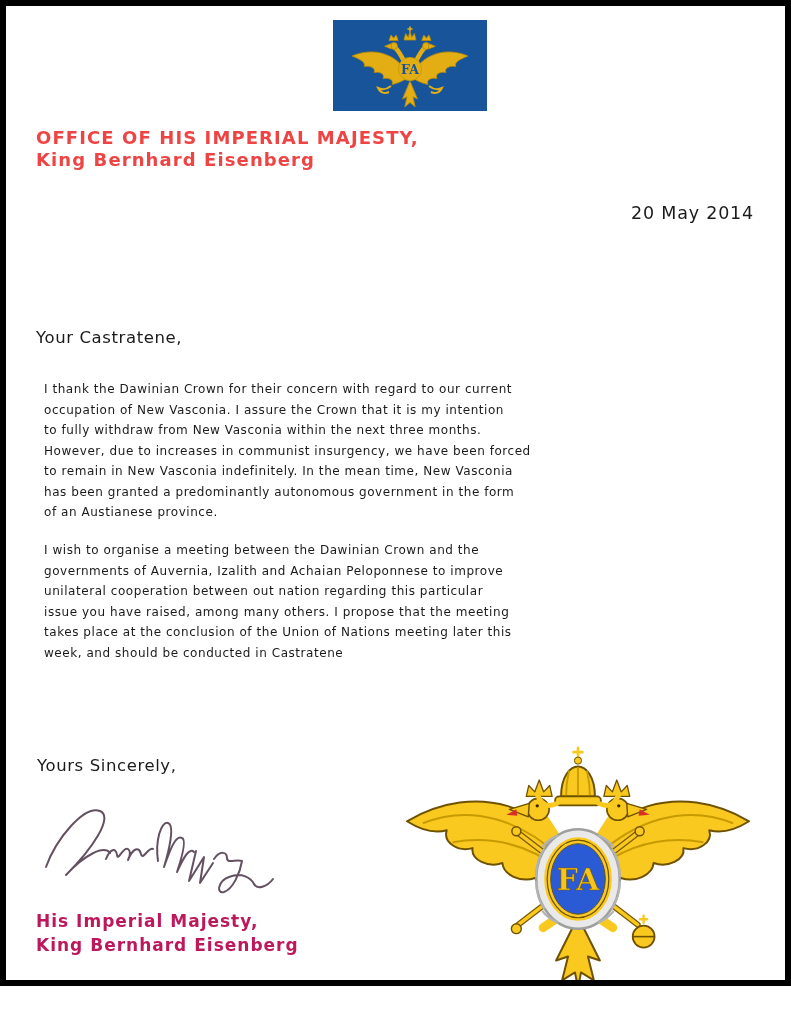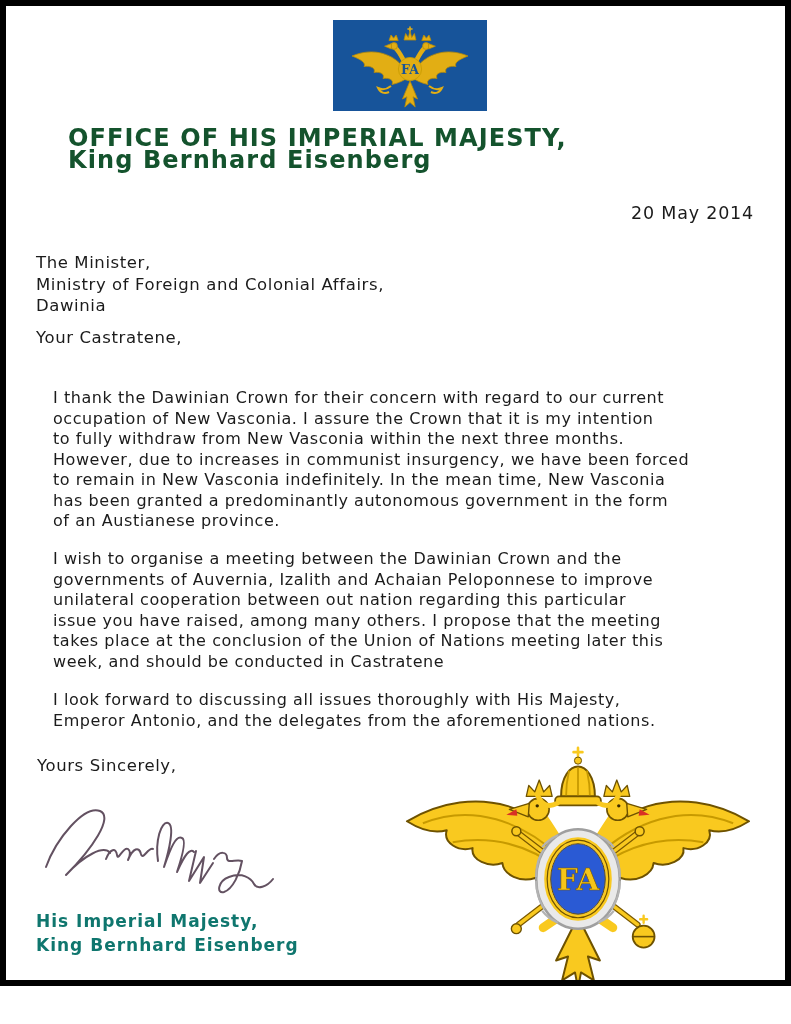--- a/index.html
+++ b/index.html
@@ -8,32 +8,32 @@
     width:791px;height:986px;
     box-sizing:border-box;
     border:6px solid #000000;
     background:#ffffff;
     font-family:"DejaVu Sans","Liberation Sans",sans-serif;
     color:#1b1b1b;
     overflow:hidden;
   }
   .abs{position:absolute;}
   .flag{top:14px;left:327px;width:154px;height:91px;}
-  .letterhead{top:121px;left:30px;font-weight:bold;font-size:24px;line-height:22px;letter-spacing:1.1px;color:#14532d;margin-left:32px;}
+  .letterhead{top:121px;left:30px;font-weight:bold;font-size:18px;line-height:22px;letter-spacing:1.1px;color:#ef4444;}
   .date{top:197px;right:31px;font-size:17.5px;letter-spacing:.8px;}
   .recipient{top:246px;left:30px;font-size:16.5px;line-height:21.5px;letter-spacing:.6px;}
   .salutation{top:322px;left:30px;font-size:16.5px;letter-spacing:.6px;}
-  .para{position:absolute;left:30px;right:8px;margin:17px;font-size:16px;line-height:20.5px;letter-spacing:.55px;white-space:pre-line;}
+  .para{position:absolute;left:30px;right:8px;margin:8px;font-size:12px;line-height:20.5px;letter-spacing:.55px;white-space:pre-line;}
   #p1{top:365px;}
   #p2{top:526px;}
   #p3{top:667px;}
   .valediction{top:750px;left:31px;font-size:16.5px;letter-spacing:.6px;text-align:center;}
   .signature{top:783px;left:28px;width:266px;height:122px;}
   .emblem{top:733px;left:393px;width:358px;height:260px;}
-  .signoff{top:904px;left:30px;font-weight:bold;font-size:17px;line-height:23.5px;letter-spacing:1px;color:#0f766e;}
+  .signoff{top:904px;left:30px;font-weight:bold;font-size:17px;line-height:23.5px;letter-spacing:1px;color:#be185d;}
 </style>
 </head>
 <body>
 
 <div class="page">
 
   <svg class="abs flag" viewBox="0 0 154 91" aria-hidden="true">
     <rect x="0" y="0" width="154" height="91" fill="#17549a"></rect>
     <g fill="#e2ae14" stroke="#b88c08" stroke-width="0.8">
 
@@ -64,43 +64,36 @@
     <text x="77" y="54" text-anchor="middle" font-family="DejaVu Serif, Liberation Serif, serif" font-weight="bold" font-size="12.5" fill="#17549a">FA</text>
   </svg>
 
   <div class="abs letterhead">
     <div>OFFICE OF HIS IMPERIAL MAJESTY,</div>
     <div>King Bernhard Eisenberg</div>
   </div>
 
   <div class="abs date">20 May 2014</div>
 
-  <div class="abs recipient">
-    <div>The Minister,</div>
-    <div>Ministry of Foreign and Colonial Affairs,</div>
-    <div>Dawinia</div>
-  </div>
 
   <div class="abs salutation">Your Castratene,</div>
 
   <p class="para" id="p1">I thank the Dawinian Crown for their concern with regard to our current
 occupation of New Vasconia. I assure the Crown that it is my intention
 to fully withdraw from New Vasconia within the next three months.
 However, due to increases in communist insurgency, we have been forced
 to remain in New Vasconia indefinitely. In the mean time, New Vasconia
 has been granted a predominantly autonomous government in the form
 of an Austianese province.</p>
   <p class="para" id="p2">I wish to organise a meeting between the Dawinian Crown and the
 governments of Auvernia, Izalith and Achaian Peloponnese to improve
 unilateral cooperation between out nation regarding this particular
 issue you have raised, among many others. I propose that the meeting
 takes place at the conclusion of the Union of Nations meeting later this
 week, and should be conducted in Castratene</p>
-  <p class="para" id="p3">I look forward to discussing all issues thoroughly with His Majesty,
-Emperor Antonio, and the delegates from the aforementioned nations.</p>
 
   <div class="abs valediction">Yours Sincerely,</div>
 
   <svg class="abs signature" viewBox="0 0 266 122" aria-hidden="true">
     <g fill="none" stroke="#4e3a4c" stroke-width="2" stroke-linecap="round" stroke-linejoin="round" opacity="0.88">
       <path d="M12,78 C22,50 50,16 66,22 C80,28 58,60 32,86 C50,66 70,56 76,64"></path>
       <path d="M72,70 c4,-10 10,-12 11,-4 c1,7 6,-9 11,-6 c4,3 1,9 0,11 c5,-12 11,-14 13,-6 c2,7 7,-7 12,-5"></path>
       <path d="M124,72 c-3,-20 3,-40 10,-38 c7,2 1,28 -4,44 c7,-20 12,-32 18,-29 c5,2 -1,22 -5,34 c8,-18 13,-24 17,-20"></path>
       <path d="M162,62 l-7,30 l15,-24 l-4,26 l13,-20"></path>
       <path d="M180,70 c6,-9 13,-7 13,-1 c0,6 9,1 15,3 c-2,12 -9,28 -18,31 c-8,2 -6,-11 5,-15 c13,-5 22,1 25,7 c3,6 13,3 19,-5"></path>

